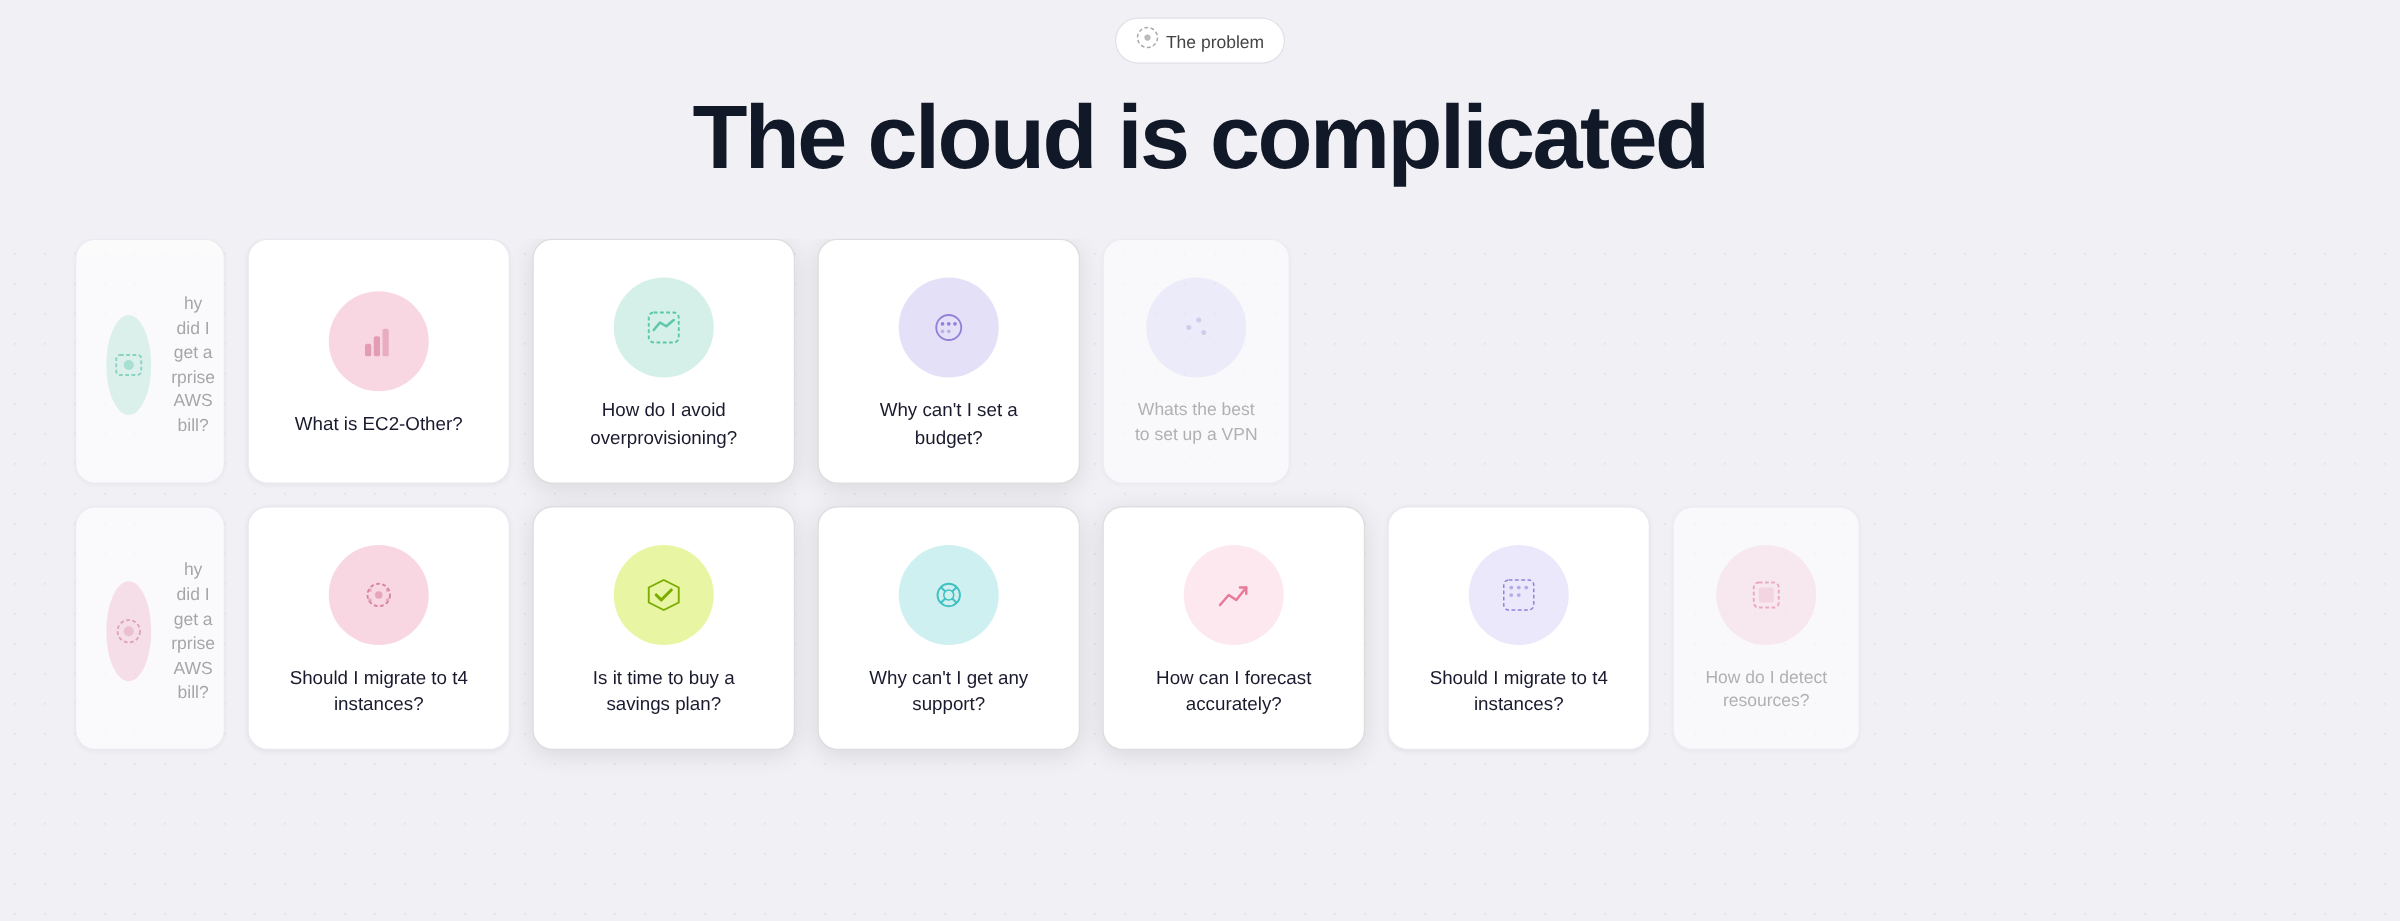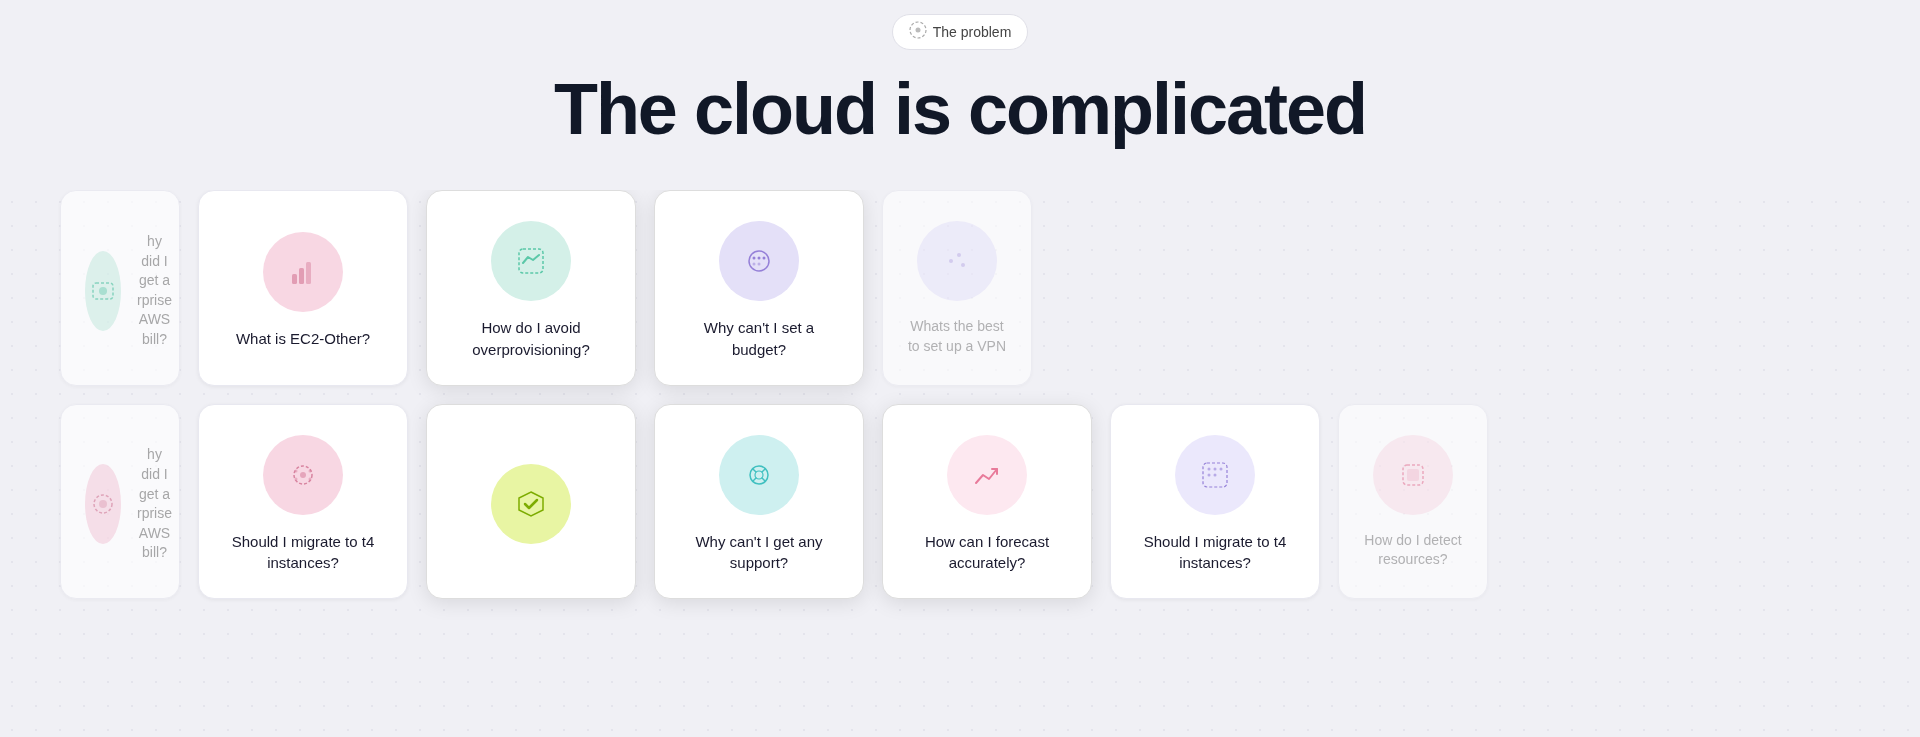--- a/index.html
+++ b/index.html
@@ -285,20 +285,21 @@
           <span class="card-text">Should I migrate to t4 instances?</span>
         </div>
 
         <div class="card highlighted">
           <div class="icon-circle ic-yellow-green">
             <svg class="svg-icon" viewBox="0 0 36 36" fill="none">
               <path d="M18 6 L30 12 L30 24 L18 30 L6 24 L6 12 Z" stroke="#7dac00" stroke-width="1.5" fill="none"></path>
               <polyline points="12,18 16,22 24,14" stroke="#7dac00" stroke-width="2.5" fill="none" stroke-linecap="round" stroke-linejoin="round"></polyline>
             </svg>
           </div>
+          <span class="card-text">Is it time to buy a savings plan?</span>
         </div>
 
         <div class="card highlighted">
           <div class="icon-circle ic-cyan">
             <svg class="svg-icon" viewBox="0 0 36 36" fill="none">
               <circle cx="18" cy="18" r="9" stroke="#40c0c0" stroke-width="1.5" fill="none"></circle>
               <circle cx="18" cy="18" r="4" stroke="#40c0c0" stroke-width="1.2" fill="none"></circle>
               <line x1="12" y1="12" x2="15" y2="15" stroke="#40c0c0" stroke-width="1.5" stroke-linecap="round"></line>
               <line x1="24" y1="12" x2="21" y2="15" stroke="#40c0c0" stroke-width="1.5" stroke-linecap="round"></line>
               <line x1="12" y1="24" x2="15" y2="21" stroke="#40c0c0" stroke-width="1.5" stroke-linecap="round"></line>

